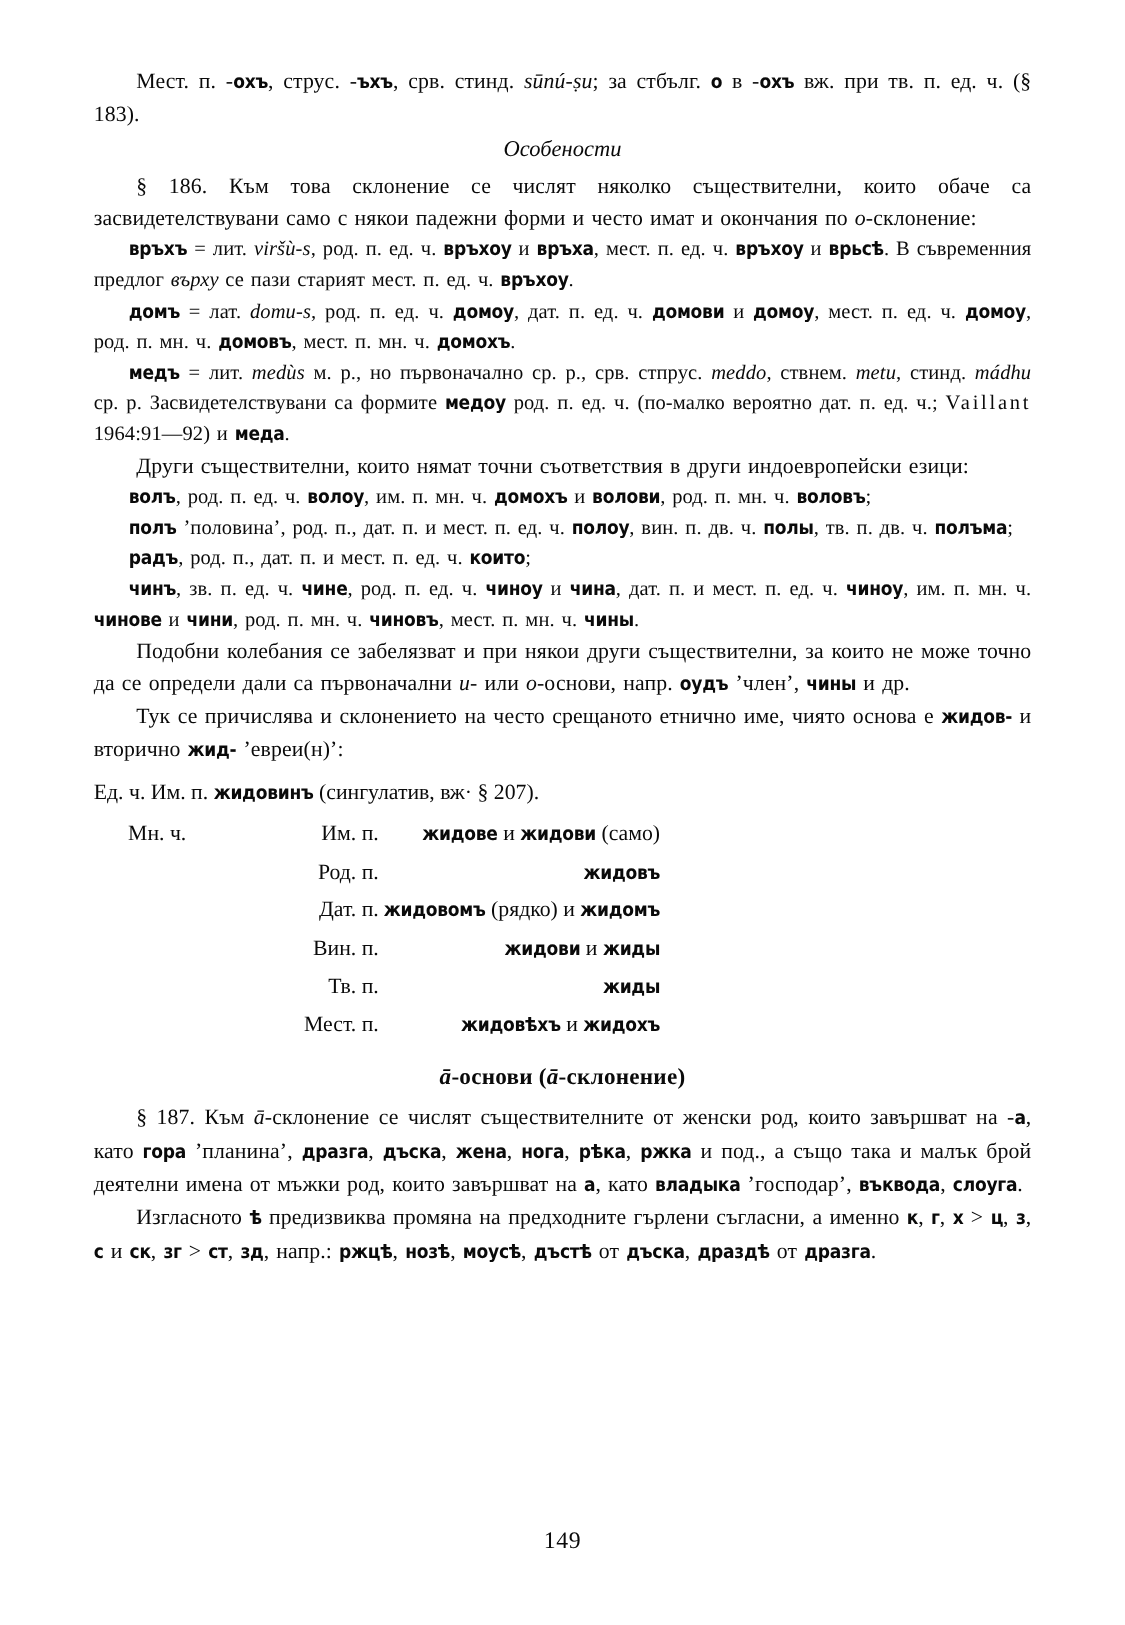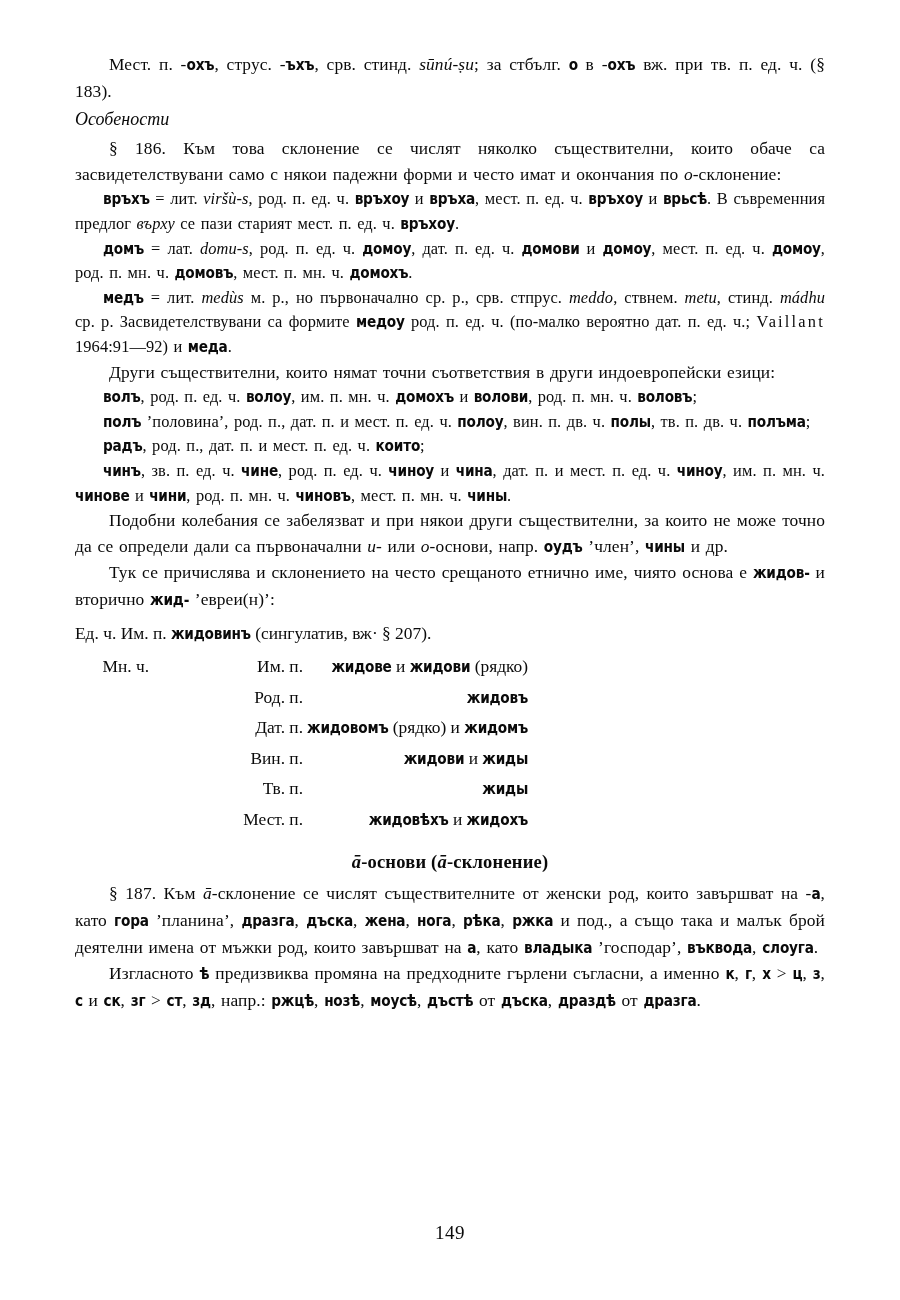--- a/index.html
+++ b/index.html
@@ -54,20 +54,21 @@
     font-size: 15.2px;
     letter-spacing: -0.2px;
     font-stretch: condensed;
     vertical-align: baseline;
   }
   .it { font-style: italic; }
   .sp { letter-spacing: 2.2px; }  
 
   
   .subhead {
+    text-align: center;
     font-style: italic;
     font-size: 18px;
     line-height: 26px;
     margin: 2px 0 4px 0;
   }
   
   .sechead {
     text-align: center;
     font-weight: 700;
     font-size: 18.5px;
@@ -156,21 +157,21 @@
     <p class="sg-line"><span>Ед. ч.</span>
        <span>Им. п.</span>
        <span class="ocs">жидовинъ</span>
        <span>(сингулатив, вж· § 207).</span></p>
 
     <table class="paradigm">
       <tbody>
         <tr>
           <td class="pd-num">Мн. ч.</td>
           <td class="pd-case">Им. п.</td>
-          <td class="pd-forms"><span class="ocs">жидове</span><span> и </span><span class="ocs">жидови</span><span> (рядко)</span></td>
+          <td class="pd-forms"><span class="ocs">жидове</span><span> и </span><span class="ocs">жидови</span><span> (само)</span></td>
         </tr>
         <tr>
           <td class="pd-num"></td>
           <td class="pd-case">Род. п.</td>
           <td class="pd-forms"><span class="ocs">жидовъ</span></td>
         </tr>
         <tr>
           <td class="pd-num"></td>
           <td class="pd-case">Дат. п.</td>
           <td class="pd-forms"><span class="ocs">жидовомъ</span><span> (рядко) и </span><span class="ocs">жидомъ</span></td>

